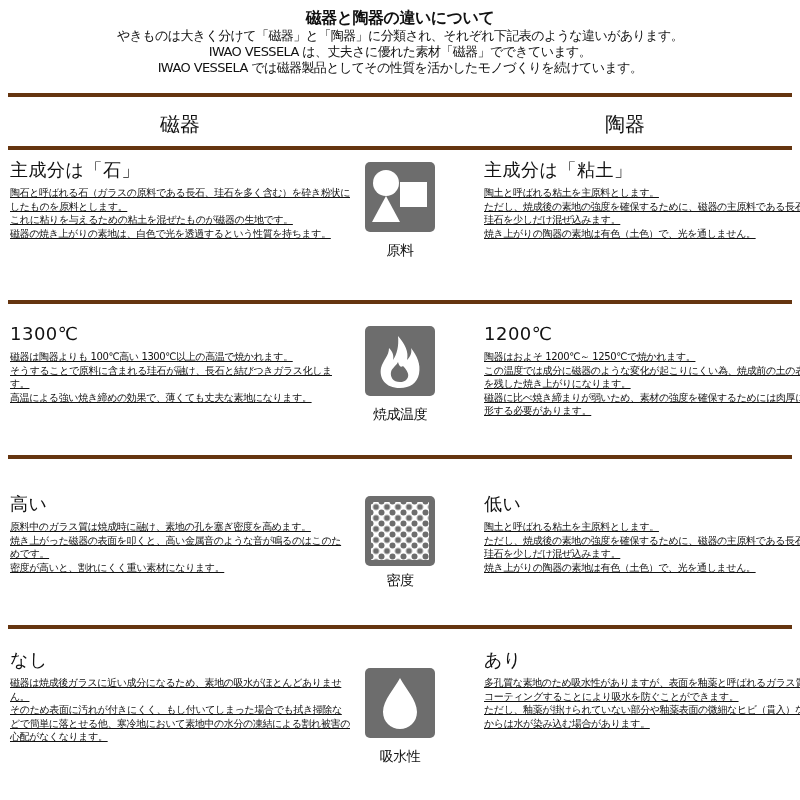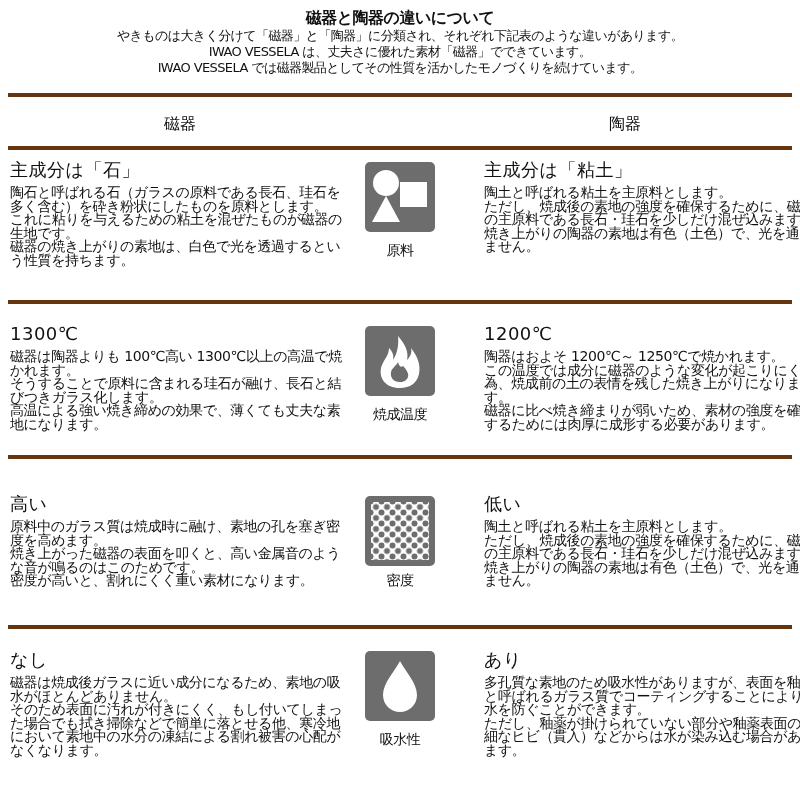--- a/index.html
+++ b/index.html
@@ -5,30 +5,30 @@
     * { box-sizing: border-box; margin: 0; padding: 0; }
     html, body { width: 800px; height: 800px; background: #ffffff; overflow: hidden; }
     body { font-family: "DejaVu Sans", "Liberation Sans", sans-serif; color: #111; position: relative; }
 
     .intro { position: absolute; top: 8px; left: 0; width: 800px; text-align: center; }
     .intro .title { font-size: 16px; font-weight: bold; line-height: 20px; letter-spacing: -0.5px; }
     .intro .line { font-size: 13px; line-height: 16px; letter-spacing: -0.6px; }
 
     .rule { position: absolute; left: 8px; width: 784px; height: 4px; background: #653510; }
 
-    .col-head { position: absolute; top: 114px; font-size: 16px; line-height: 20px; text-align: center; width: 340px; }
+    .col-head { position: absolute; top: 114px; font-size: 20px; line-height: 20px; text-align: center; width: 340px; }
     .col-head.left { left: 10px; }
     .col-head.right { left: 455px; }
 
     .row { position: absolute; left: 0; width: 800px; }
     .cell { position: absolute; }
     .cell.left { left: 10px; width: 340px; }
     .cell.right { left: 484px; width: 335px; }
     .cell h3 { font-size: 18px; font-weight: normal; text-align: left; line-height: 24px; margin-bottom: 4px; letter-spacing: 0.5px; }
-    .cell p { font-size: 14px; line-height: 13.5px; letter-spacing: -0.4px; white-space: pre-line; }
+    .cell p { font-size: 10px; line-height: 13.5px; letter-spacing: -0.4px; white-space: pre-line; text-decoration: underline; }
 
     .icon-col { position: absolute; left: 365px; width: 70px; text-align: center; }
     .icon-box { width: 70px; height: 70px; background: #6d6d6d; border-radius: 5px; position: relative; overflow: hidden; }
     .icon-label { font-size: 14px; line-height: 20px; margin-top: 8px; letter-spacing: -0.5px; }
     .icon-box svg { position: absolute; left: 0; top: 0; }
   </style>
 </head>
 <body>
 
 <div class="intro">
@@ -132,21 +132,21 @@
 </div>
 
 <div class="rule" style="top:625px"></div>
 
 <div class="row" style="top:648px">
   <div class="cell left">
     <h3>なし</h3>
     <p>磁器は焼成後ガラスに近い成分になるため、素地の吸水がほとんどありません。
 そのため表面に汚れが付きにくく、もし付いてしまった場合でも拭き掃除などで簡単に落とせる他、寒冷地において素地中の水分の凍結による割れ被害の心配がなくなります。</p>
   </div>
-  <div class="icon-col" style="top:3px">
+  <div class="icon-col" style="top:20px">
     <div class="icon-box">
       <svg width="70" height="70" viewBox="0 0 70 70">
         <path d="M35 10 C30 20 18 32 18 44 C18 54 26 61 35 61 C44 61 52 54 52 44 C52 32 40 20 35 10 Z" fill="#fff"></path>
       </svg>
     </div>
     <div class="icon-label">吸水性</div>
   </div>
   <div class="cell right">
     <h3>あり</h3>
     <p>多孔質な素地のため吸水性がありますが、表面を釉薬と呼ばれるガラス質でコーティングすることにより吸水を防ぐことができます。

